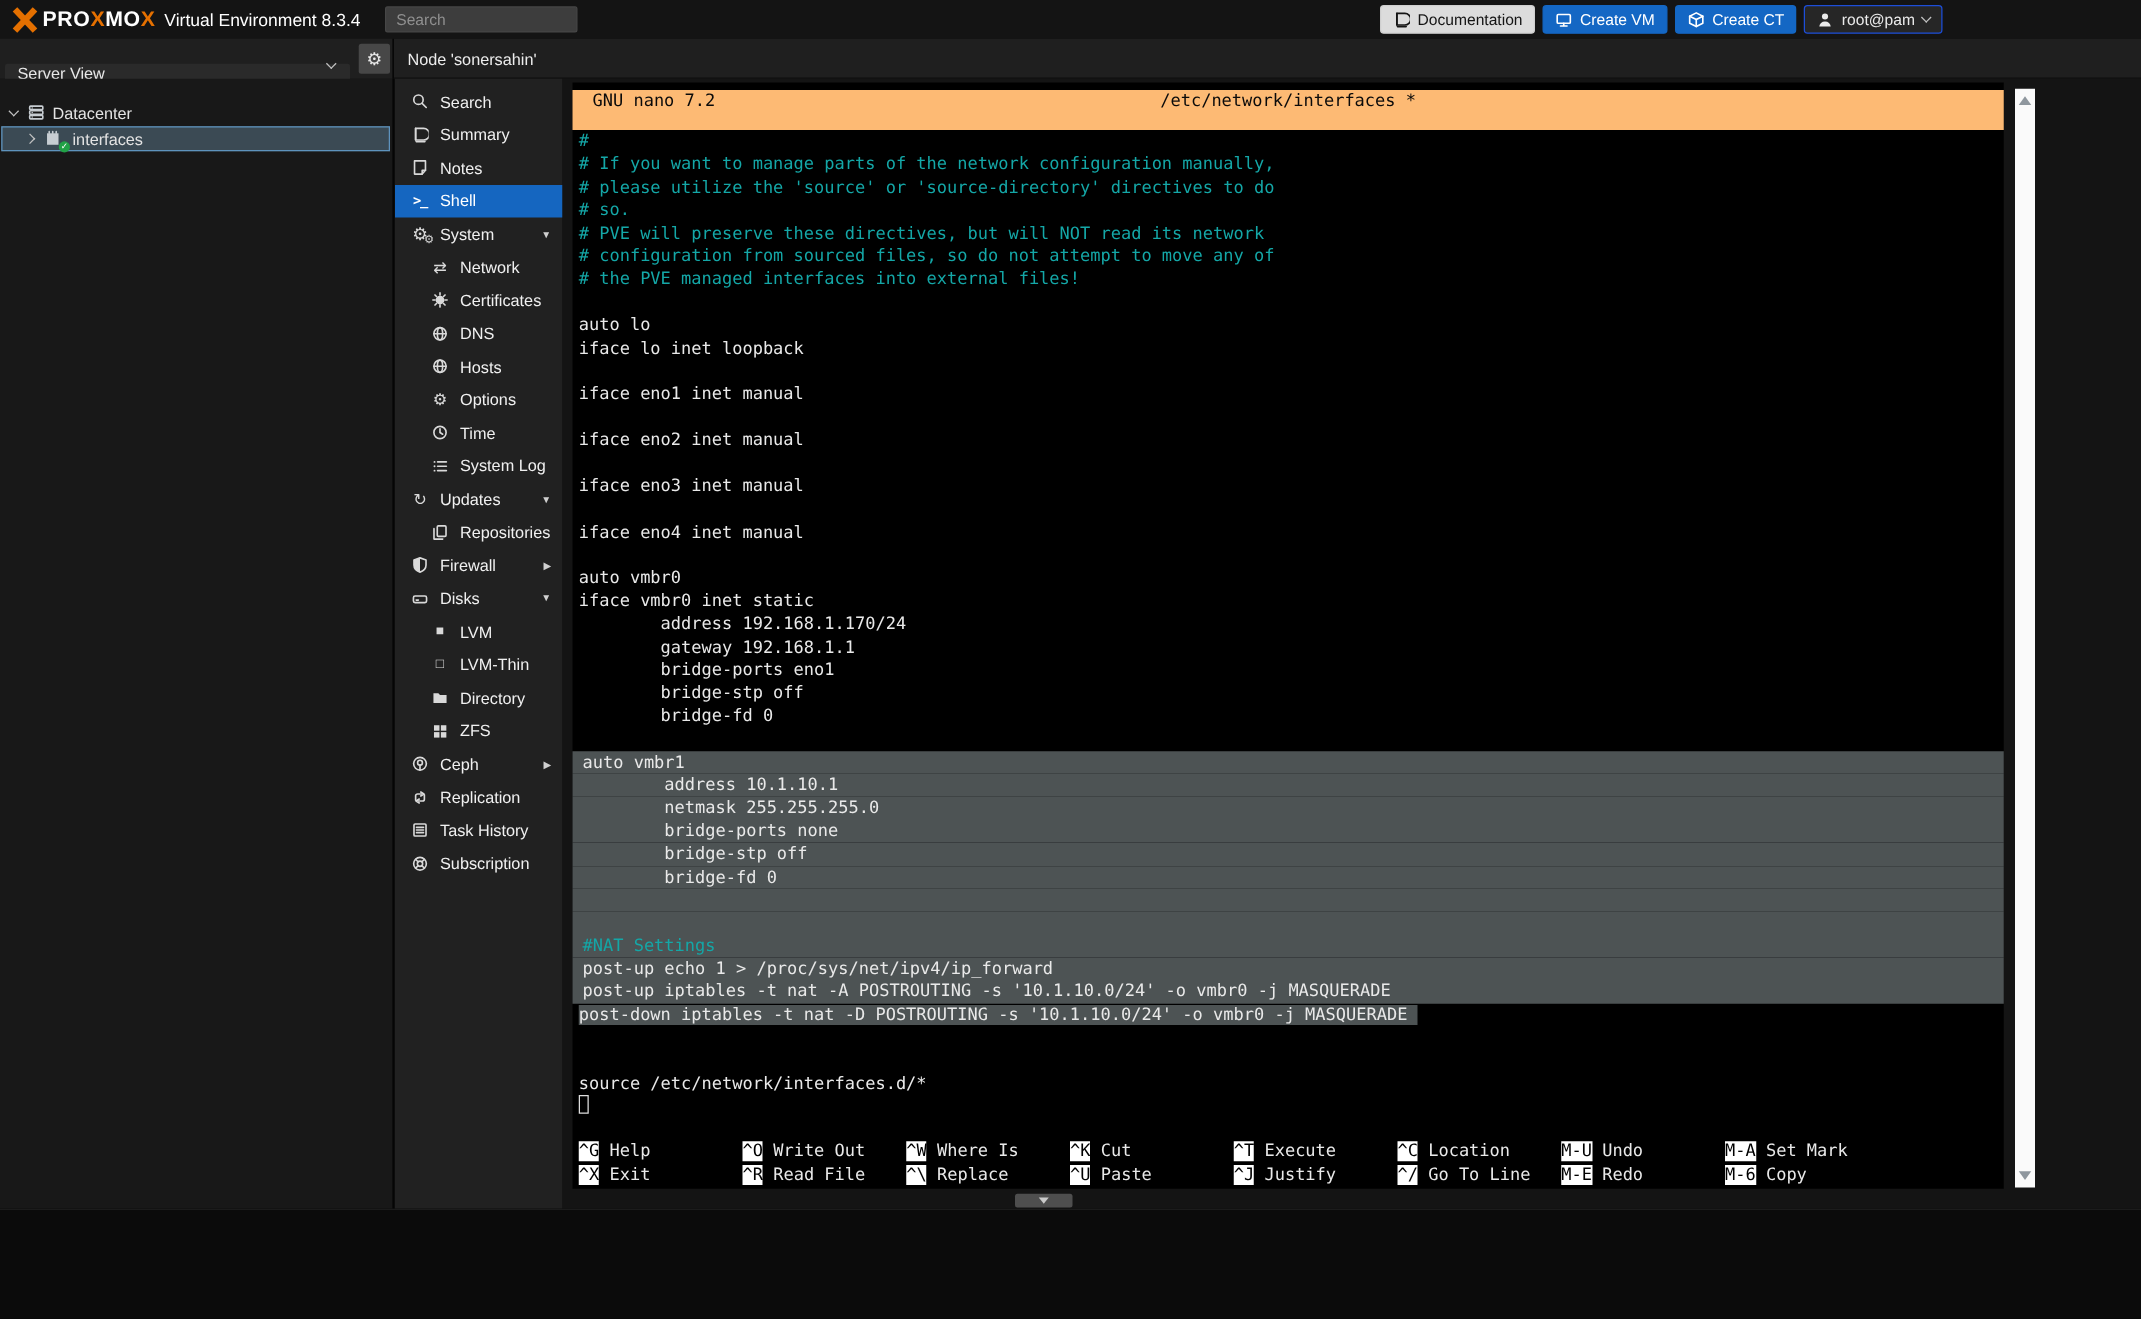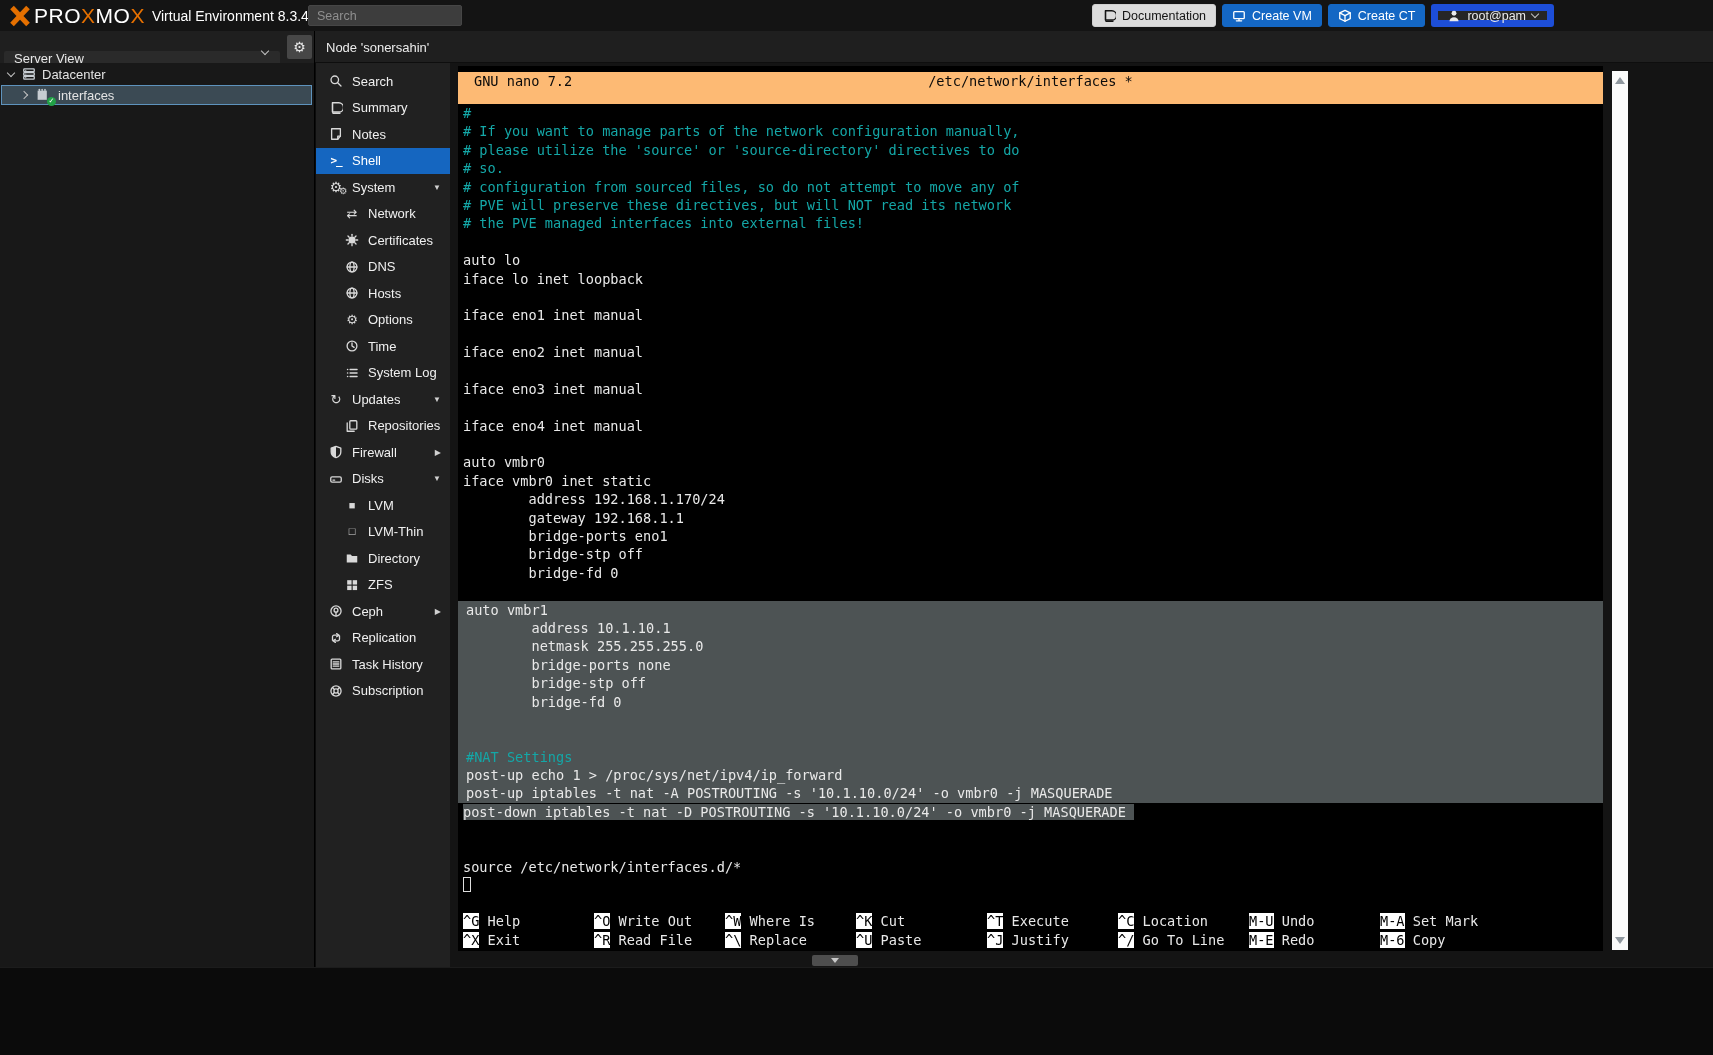--- a/index.html
+++ b/index.html
@@ -4,35 +4,35 @@
 <style>
   * { margin:0; padding:0; box-sizing:border-box; }
   html,body { background:#0b0b0b; }
   body { font-family:"Liberation Sans","DejaVu Sans",sans-serif; color:#e8e8e8; }
   .screen { position:relative; width:1713px; height:1055px; overflow:hidden; background:#0c0c0c; }
 
   
   .topbar { position:absolute; left:0; top:0; width:1713px; height:31px; background:#141414; }
   .logo { position:absolute; left:8px; top:2px; height:27px; display:flex; align-items:center; }
   .logo svg { margin-right:2px; }
-  .logo-text { font-size:21px; font-weight:normal; letter-spacing:.5px; color:#fff; }
+  .logo-text { font-size:17px; font-weight:bold; letter-spacing:.5px; color:#fff; }
   .logo-text .lx { color:#e57000; }
   .product { font-size:14px; color:#ffffff; font-weight:400; margin-left:7px; }
   .search-box { position:absolute; left:308px; top:5px; width:154px; height:21px; background:#3d3d3d;
     border:1px solid #464646; border-radius:2px; color:#c9c9c9; font-size:12.5px; padding:0 8px; outline:none; }
   .search-box::placeholder { color:#8f8f8f; }
   .top-actions { position:absolute; top:4px; right:159px; display:flex; gap:6px; }
   .sub-actions { position:absolute; top:36px; right:159px; display:flex; gap:6px; }
 
   .btn { display:inline-flex; align-items:center; gap:6px; height:23px; padding:0 9px;
     border-radius:3px; font-size:12.5px; white-space:nowrap; cursor:default; }
   .btn-light { background:#dcdcdc; border:1px solid #cfcfcf; color:#141414; }
   .btn-blue  { background:#1467c4; border:1px solid #1467c4; color:#fff; }
   .btn-dark  { background:#3c3c3c; border:1px solid #616161; color:#eaeaea; }
-  .btn-outline { background:#262626; border:7px solid #1d4ed8; color:#eaeaea; }
+  .btn-outline { background:#262626; border:1px solid #1d4ed8; color:#eaeaea; }
   .btn .glyph { font-size:13px; line-height:1; }
   .btn svg { display:block; }
   .split-div { width:1px; height:14px; background:#777; margin:0 3px; display:inline-block; }
   .qmark { display:inline-flex; width:13px; height:13px; border-radius:50%; background:#1d1d1d; color:#efefef;
     font-size:9.5px; font-weight:bold; align-items:center; justify-content:center; }
 
   .chev { display:inline-block; width:6px; height:6px; border-right:1.5px solid #c2c2c2;
     border-bottom:1.5px solid #c2c2c2; transform:rotate(45deg); margin-top:-3px; }
   .chev-r { transform:rotate(-45deg); margin-top:0; }
 
@@ -43,21 +43,21 @@
     display:flex; align-items:flex-start; font-size:13px; color:#e8e8e8; padding:0 10px; }
   .sv-combo .chev { position:absolute; right:12px; }
   .sv-gear { position:absolute; left:287px; top:4px; width:25px; height:24px; background:#474747; border-radius:2px;
     display:flex; align-items:center; justify-content:center; color:#e8e8e8; font-size:14px; }
   .node-title { position:absolute; left:326px; top:0; height:32px; display:flex; align-items:center; font-size:13px; color:#ececec; }
 
   
   .tree-panel { position:absolute; left:0; top:63px; width:315px; height:904px; background:#181818; border-right:1px solid #000; }
   .tree-row { position:relative; height:19px; display:flex; align-items:center; font-size:13px; color:#e3e3e3; }
   .tree-row .expander { position:absolute; }
-  .tree-row-dc { margin-top:2px; }
+  .tree-row-dc { margin-top:18px; }
   .tree-row-dc .expander { left:8px; }
   .tree-row-dc .t-icon { position:absolute; left:22px; }
   .tree-row-dc .t-label { position:absolute; left:42px; }
   .tree-row-node { margin-top:1px; height:20px; background:#3b4a54; border:1px solid #5e93bd; margin-left:1px; margin-right:2px; }
   .tree-row-node .expander { left:19px; }
   .tree-row-node .t-icon { position:absolute; left:33px; }
   .tree-row-node .t-label { position:absolute; left:56px; }
   .t-icon { width:17px; height:15px; color:#c7cdd2; position:relative; }
   .t-icon svg { display:block; }
   .status-dot { position:absolute; right:-4px; bottom:-3px; width:9px; height:9px; background:#21a146; border-radius:50%;
@@ -472,22 +472,22 @@
   <div class="terminal">
     <div class="term-header">
       <span class="term-app">GNU nano 7.2</span>
       <span class="term-file">/etc/network/interfaces *</span>
     </div>
     <div class="term-lines" id="termlines">
         <div class="term-line cmt">#</div>
         <div class="term-line cmt"># If you want to manage parts of the network configuration manually,</div>
         <div class="term-line cmt"># please utilize the 'source' or 'source-directory' directives to do</div>
         <div class="term-line cmt"># so.</div>
+        <div class="term-line cmt"># PVE will preserve these directives, but will NOT read its network</div>
         <div class="term-line cmt"># configuration from sourced files, so do not attempt to move any of</div>
-        <div class="term-line cmt"># PVE will preserve these directives, but will NOT read its network</div>
         <div class="term-line cmt"># the PVE managed interfaces into external files!</div>
         <div class="term-line"></div>
         <div class="term-line">auto lo</div>
         <div class="term-line">iface lo inet loopback</div>
         <div class="term-line"></div>
         <div class="term-line">iface eno1 inet manual</div>
         <div class="term-line"></div>
         <div class="term-line">iface eno2 inet manual</div>
         <div class="term-line"></div>
         <div class="term-line">iface eno3 inet manual</div>

